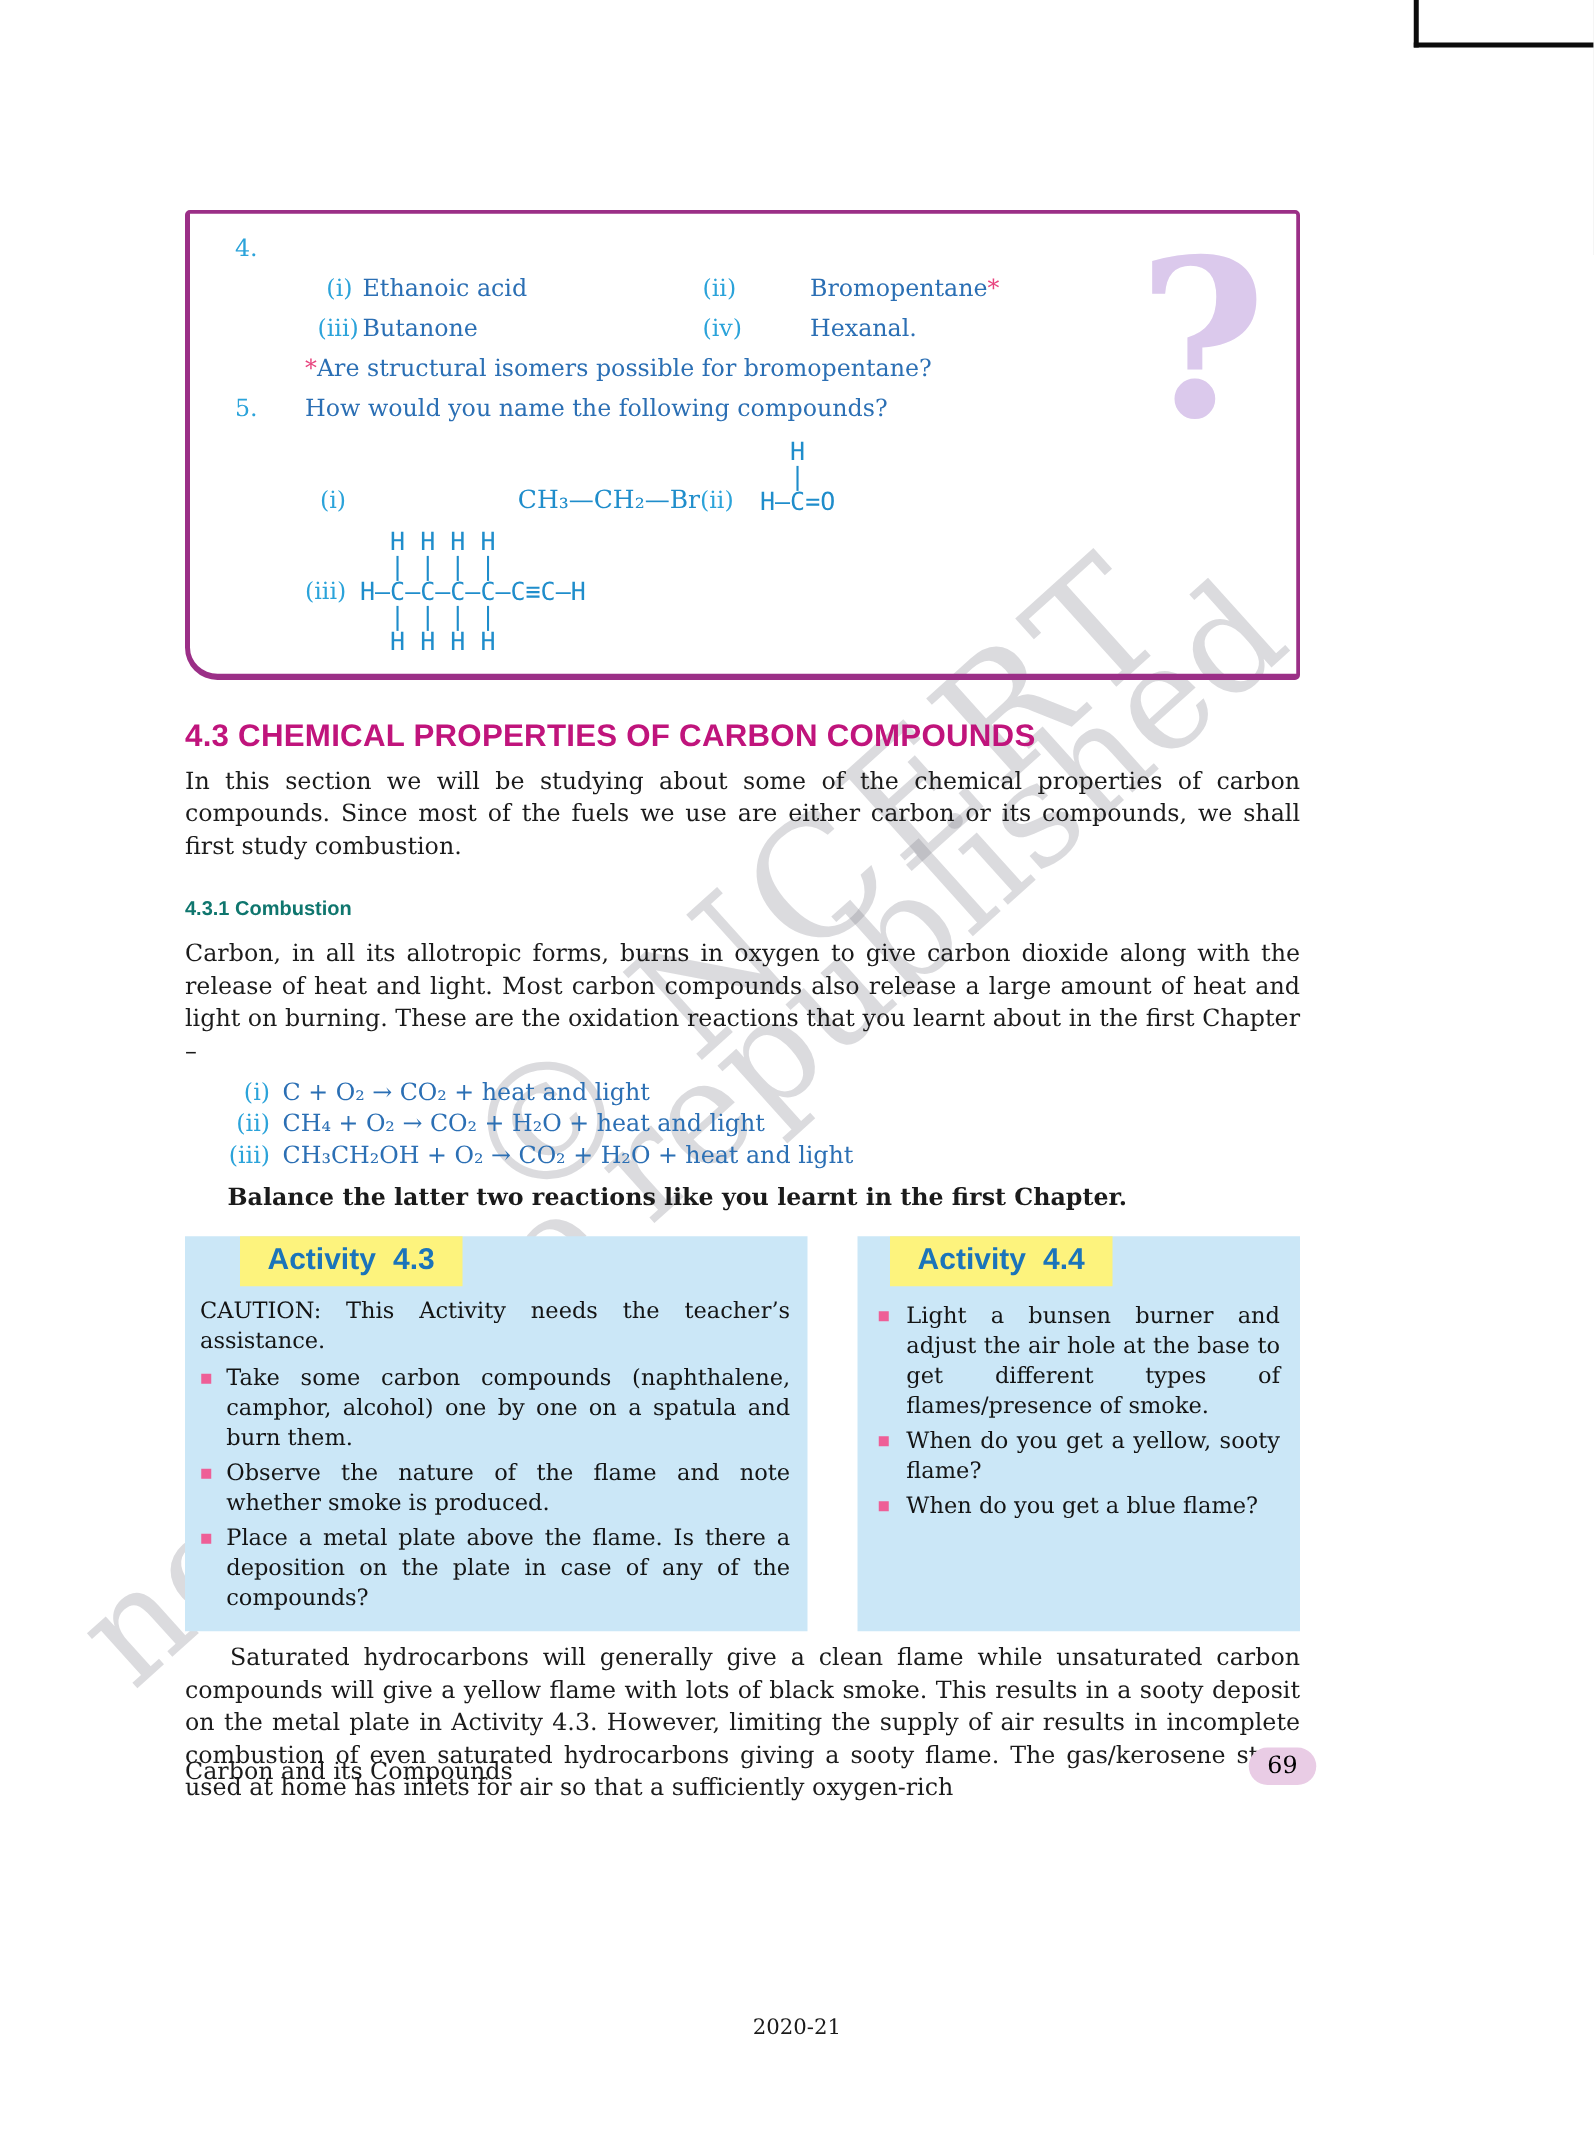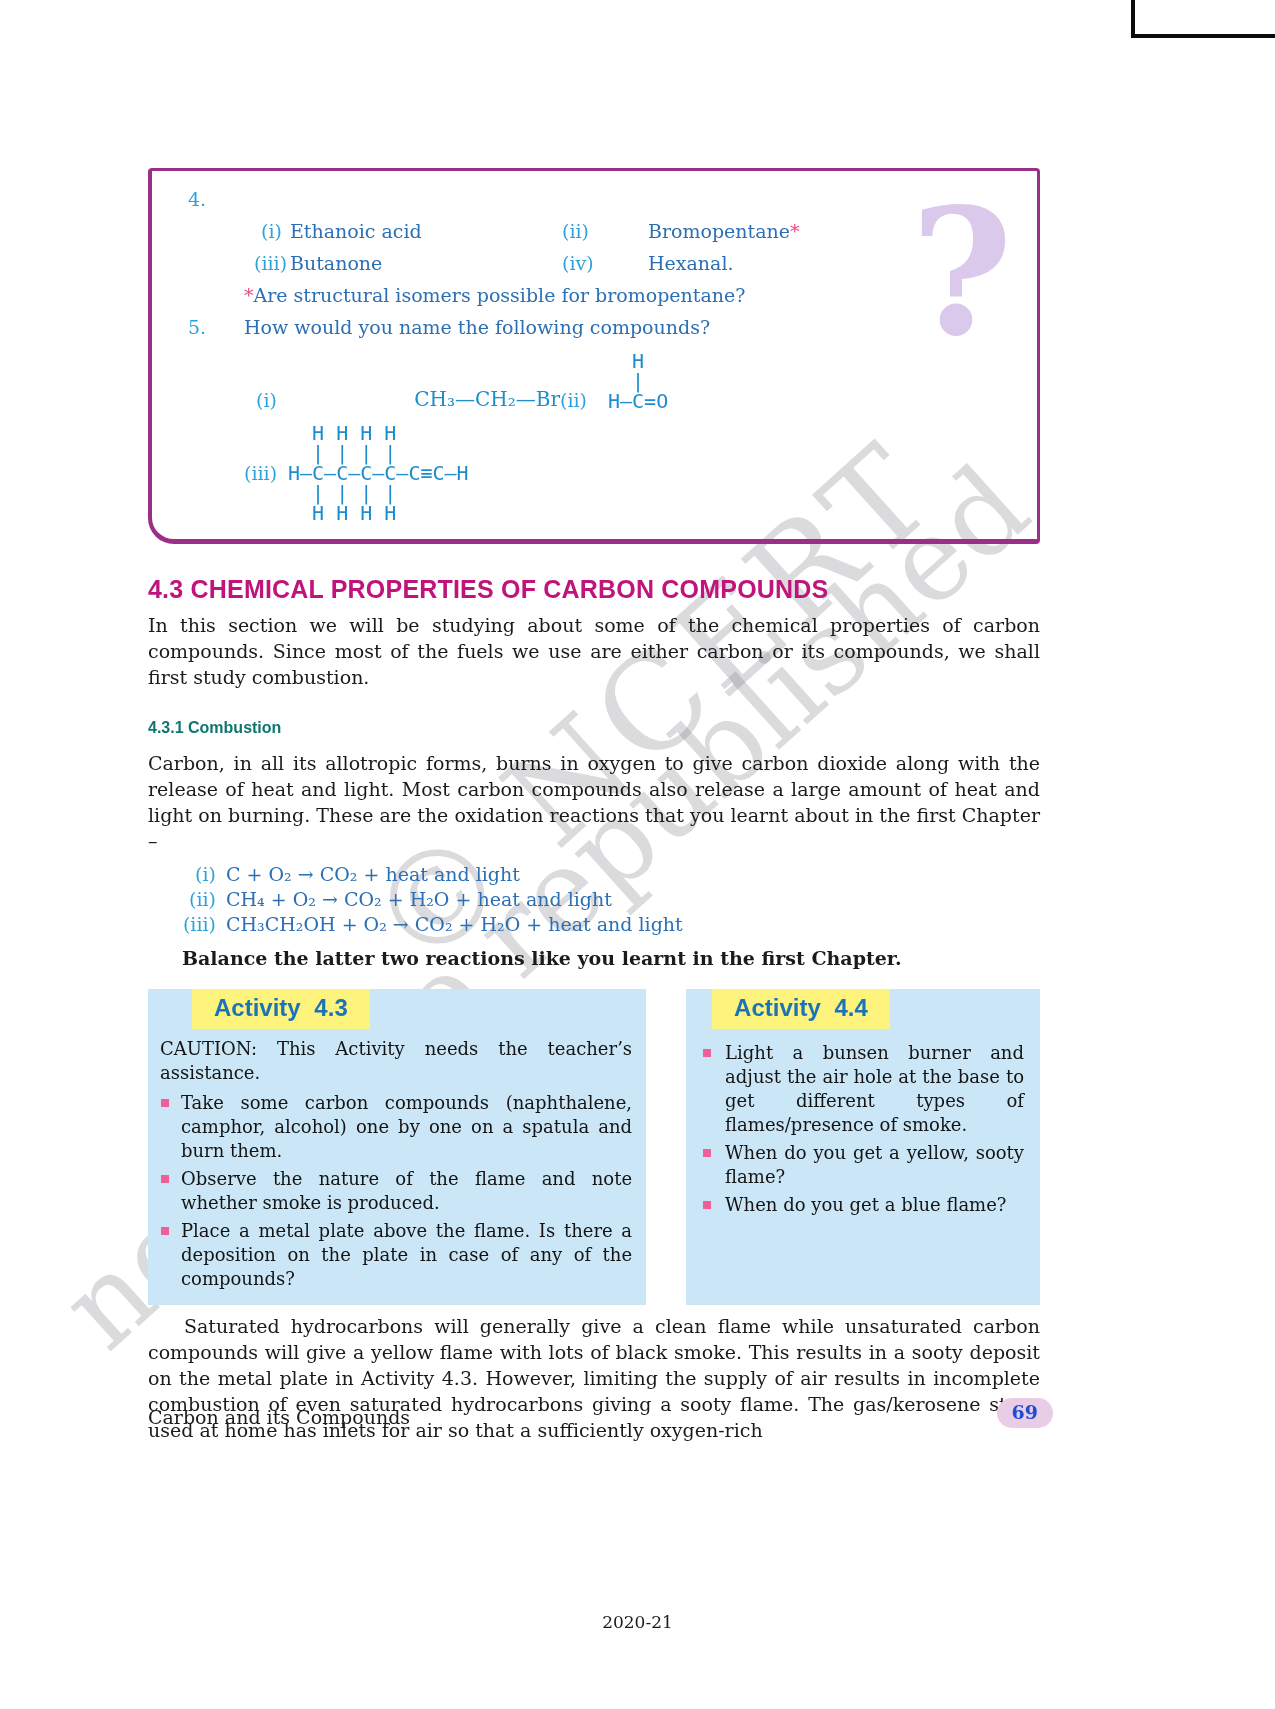--- a/index.html
+++ b/index.html
@@ -69,21 +69,21 @@
   ul.steps li {position:relative; padding-left:21px; margin-top:4px; text-align:justify;}
   .sq {position:absolute; left:1px; top:8px; width:8px; height:8px; background:#ee5f97;}
   .act-44 ul.steps li {padding-left:25px;}
   .act-44 .sq {left:3px;}
 
   .closing {margin-top:20px; text-indent:36px;}
 
   
   .footer {position:absolute; top:1398px; left:148px; width:905px; z-index:2;
            display:flex; justify-content:space-between; align-items:flex-end; font-size:19px;}
-  .badge {background:#e9cce5; border-radius:16px; padding:3px 15px 5px; font-weight:bold; color:#1d4ed8;}
+  .badge {background:#e9cce5; border-radius:16px; padding:3px 15px 5px; font-weight:normal; color:#000000;}
   .year {position:absolute; top:1612px; left:0; width:100%; text-align:center; font-size:17px; z-index:2;}
 </style>
 </head>
 <body>
 
 <div class="page">
 
   <div class="corner-mark"></div>
 
   <div class="watermark">

